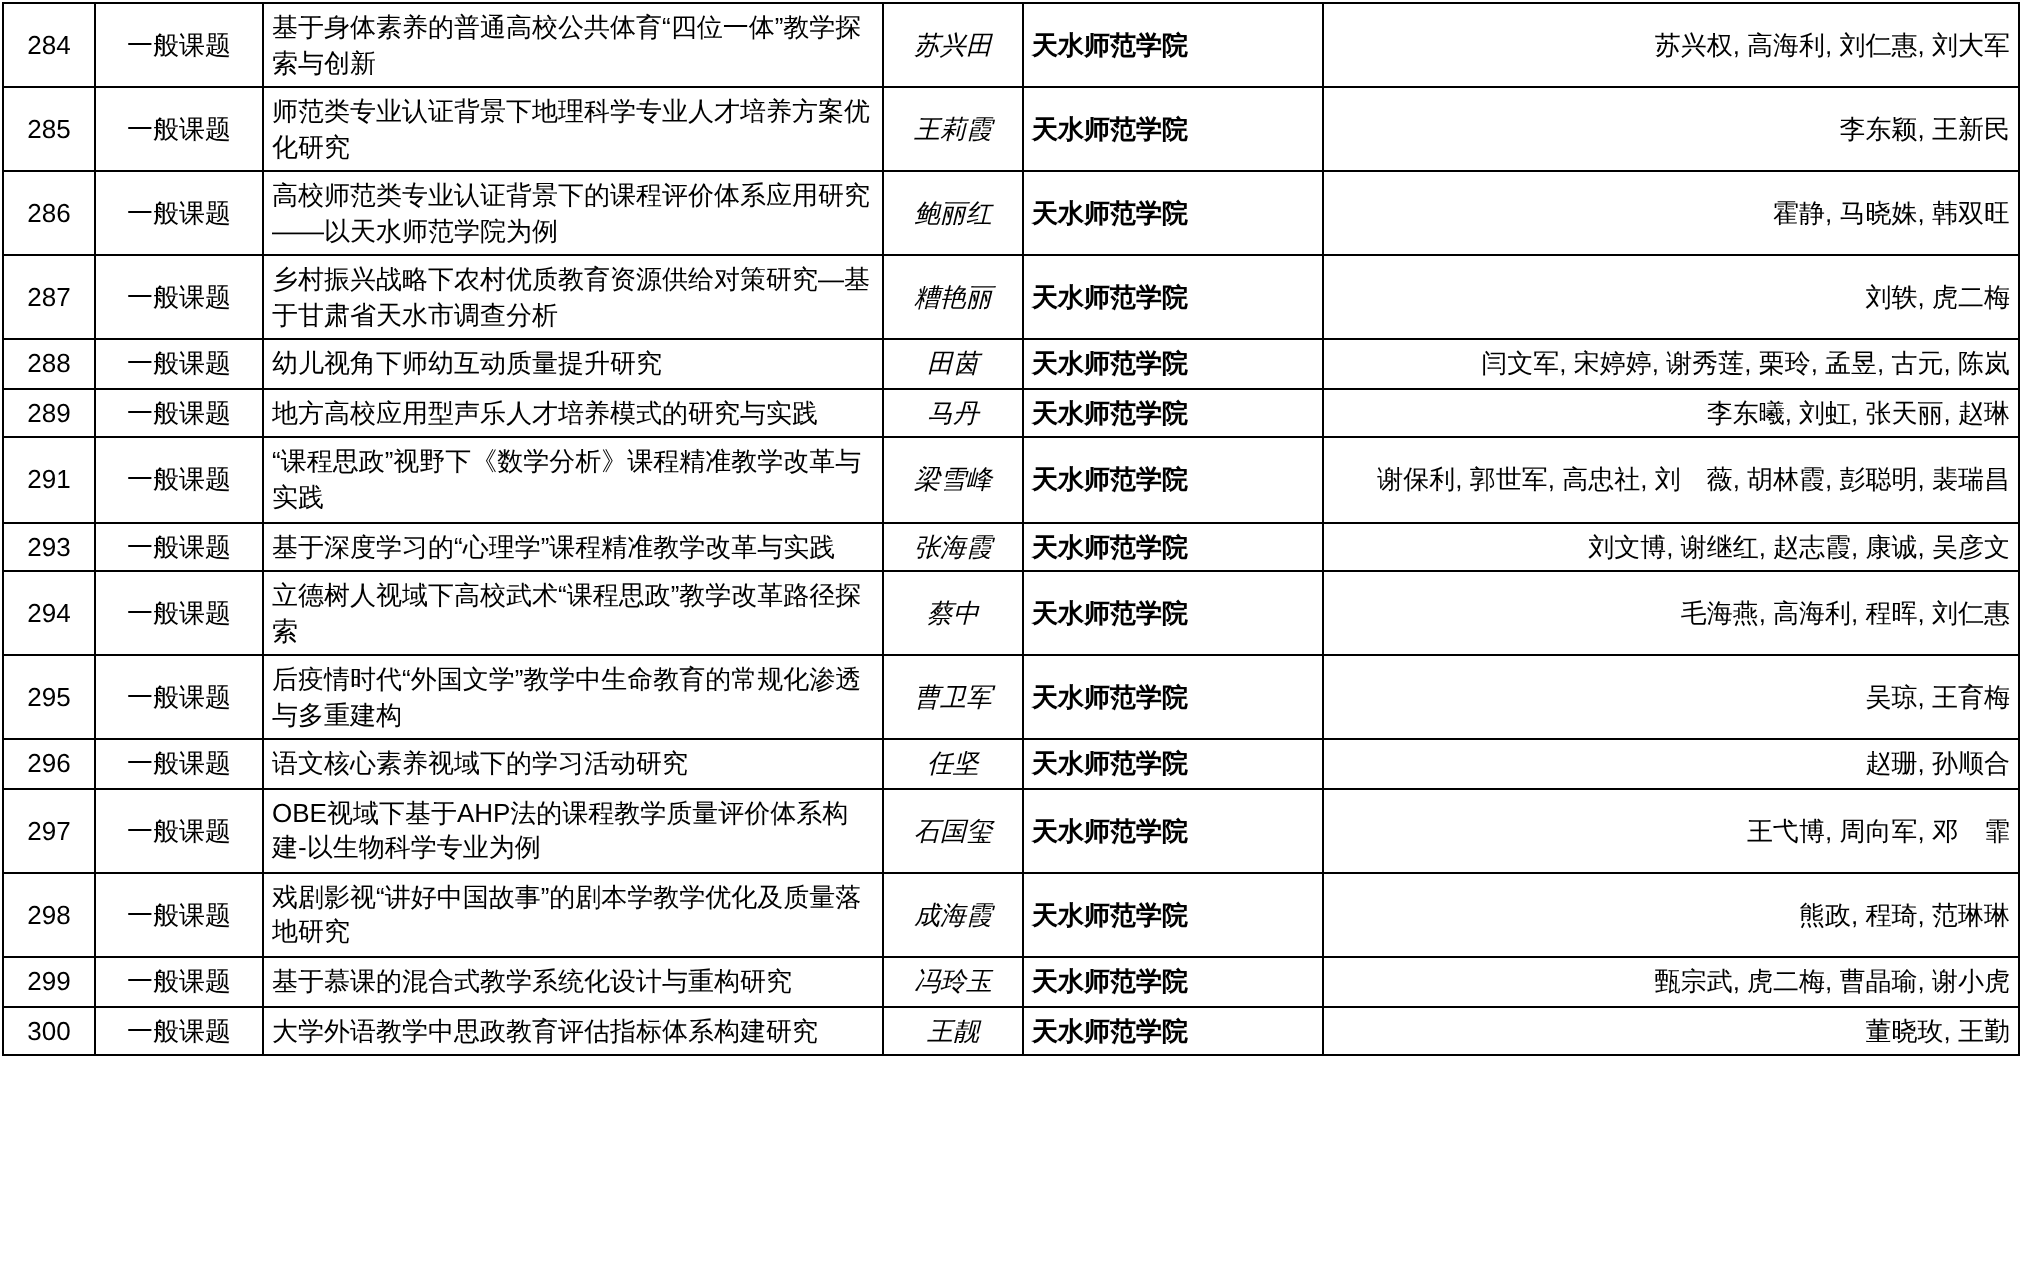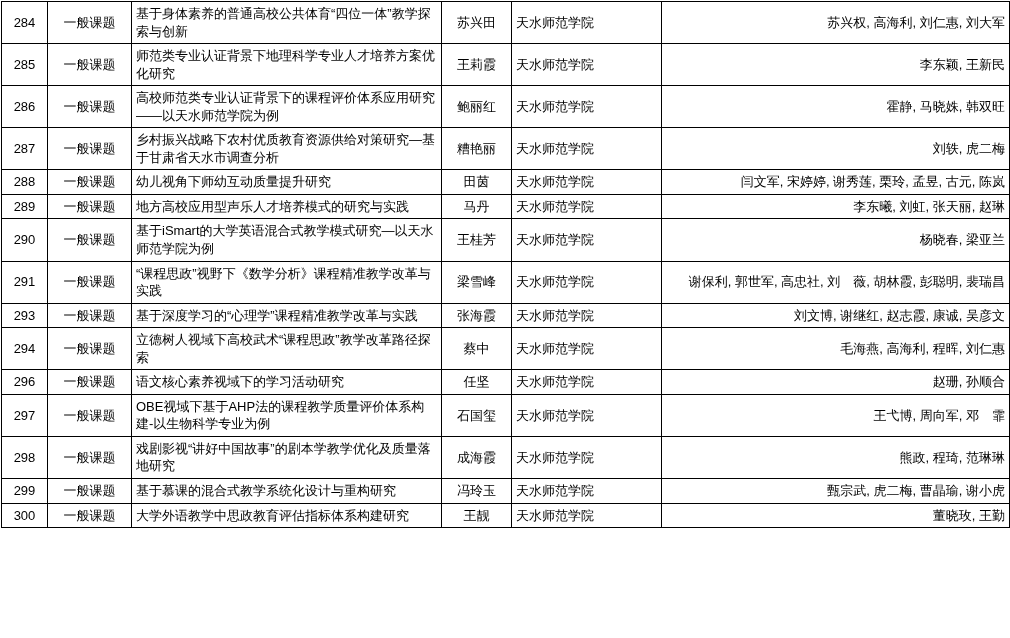--- a/index.html
+++ b/index.html
@@ -33,22 +33,22 @@
   col.c-id     { width: 46px; }
   col.c-type   { width: 84px; }
   col.c-title  { width: 310px; }
   col.c-leader { width: 70px; }
   col.c-org    { width: 150px; }
   col.c-members{ width: 348px; }
 
   td.id      { text-align: center; }
   td.type    { text-align: center; }
   td.title   { }
-  td.leader  { text-align: center; }
-  td.org     { text-align: left; padding-left: 7px; }
+  td.leader  { text-align: center; font-style: italic; }
+  td.org     { text-align: left; padding-left: 7px; font-weight: bold; }
   td.members { text-align: right; padding-left: 7px; }
 </style>
 </head>
 <body>
 
 <table class="grid">
   <colgroup>
     <col class="c-id">
     <col class="c-type">
     <col class="c-title">
@@ -99,28 +99,20 @@
     </tr>
     <tr>
       <td class="id">289</td>
       <td class="type">一般课题</td>
       <td class="title">地方高校应用型声乐人才培养模式的研究与实践</td>
       <td class="leader">马丹</td>
       <td class="org">天水师范学院</td>
       <td class="members">李东曦, 刘虹, 张天丽, 赵琳</td>
     </tr>
     <tr>
-      <td class="id">290</td>
-      <td class="type">一般课题</td>
-      <td class="title">基于iSmart的大学英语混合式教学模式研究—以天水师范学院为例</td>
-      <td class="leader">王桂芳</td>
-      <td class="org">天水师范学院</td>
-      <td class="members">杨晓春, 梁亚兰</td>
-    </tr>
-    <tr>
       <td class="id">291</td>
       <td class="type">一般课题</td>
       <td class="title">“课程思政”视野下《数学分析》课程精准教学改革与实践</td>
       <td class="leader">梁雪峰</td>
       <td class="org">天水师范学院</td>
       <td class="members">谢保利, 郭世军, 高忠社, 刘　薇, 胡林霞, 彭聪明, 裴瑞昌</td>
     </tr>
     <tr>
       <td class="id">293</td>
       <td class="type">一般课题</td>
@@ -129,20 +121,28 @@
       <td class="org">天水师范学院</td>
       <td class="members">刘文博, 谢继红, 赵志霞, 康诚, 吴彦文</td>
     </tr>
     <tr>
       <td class="id">294</td>
       <td class="type">一般课题</td>
       <td class="title">立德树人视域下高校武术“课程思政”教学改革路径探索</td>
       <td class="leader">蔡中</td>
       <td class="org">天水师范学院</td>
       <td class="members">毛海燕, 高海利, 程晖, 刘仁惠</td>
+    </tr>
+    <tr>
+      <td class="id">295</td>
+      <td class="type">一般课题</td>
+      <td class="title">后疫情时代“外国文学”教学中生命教育的常规化渗透与多重建构</td>
+      <td class="leader">曹卫军</td>
+      <td class="org">天水师范学院</td>
+      <td class="members">吴琼, 王育梅</td>
     </tr>
     <tr>
       <td class="id">296</td>
       <td class="type">一般课题</td>
       <td class="title">语文核心素养视域下的学习活动研究</td>
       <td class="leader">任坚</td>
       <td class="org">天水师范学院</td>
       <td class="members">赵珊, 孙顺合</td>
     </tr>
     <tr>

